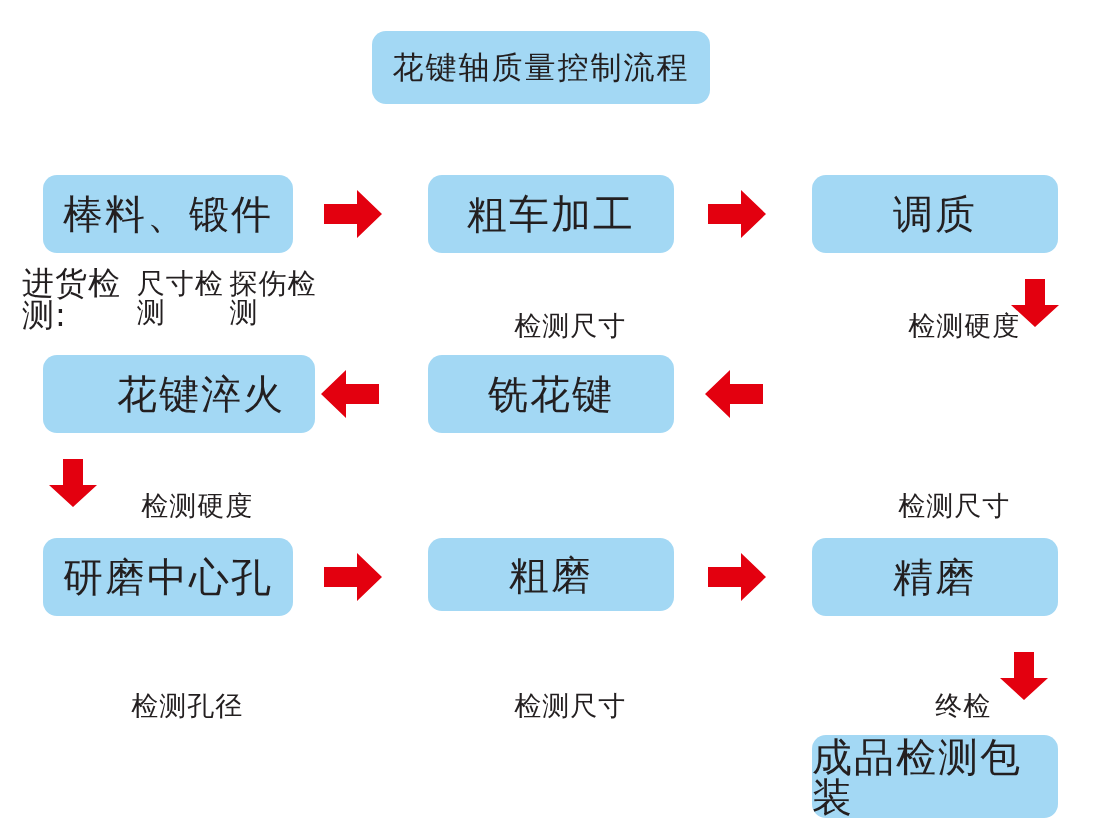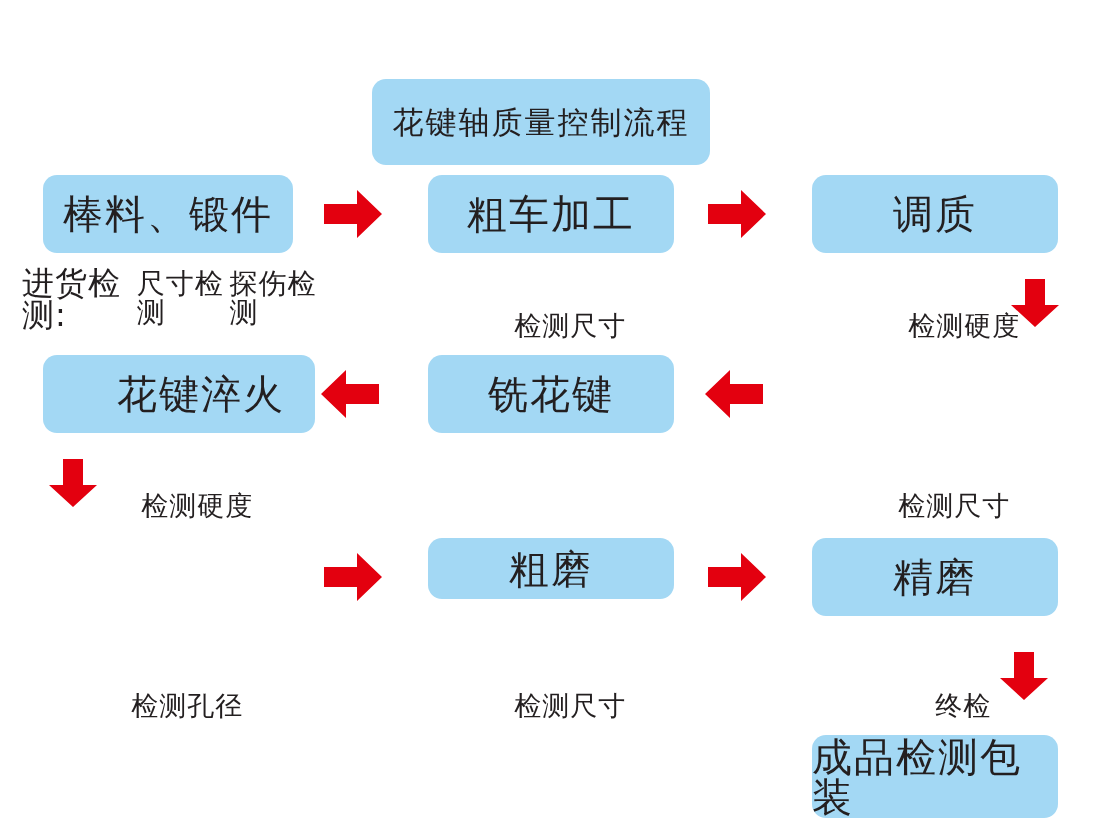--- a/index.html
+++ b/index.html
@@ -71,21 +71,21 @@
     display: block;
     width: 100%;
     height: 100%;
   }
 </style>
 </head>
 <body>
 
 <div id="canvas">
 
-  <div class="node title-node" style="left:372px; top:31px; width:338px; height:86px;margin-top:48px;">
+  <div class="node title-node" style="left:372px; top:31px; width:338px; height:73px;">
     <span>花键轴质量控制流程</span>
   </div>
 
   <div class="node" style="left:43px; top:175px; width:250px; height:78px;">
     <span>棒料、锻件</span>
   </div>
 
   <div class="arrow" style="left:324px; top:190px; width:58px; height:48px;">
     <svg viewBox="0 0 58 48" preserveAspectRatio="none">
       <polygon points="0,14 33,14 33,0 58,24 33,48 33,34 0,34" fill="#e3000f"></polygon>
@@ -157,28 +157,31 @@
 
   <div class="caption" style="left:103px; top:463px;">
     <span>检测硬度</span>
   </div>
 
 
   <div class="caption center" style="left:812px; top:463px; width:246px;">
     <span>检测尺寸</span>
   </div>
 
+  <div class="node" style="left:43px; top:538px; width:250px; height:78px;">
+    <span>研磨中心孔</span>
+  </div>
 
   <div class="arrow" style="left:324px; top:553px; width:58px; height:48px;">
     <svg viewBox="0 0 58 48" preserveAspectRatio="none">
       <polygon points="0,14 33,14 33,0 58,24 33,48 33,34 0,34" fill="#e3000f"></polygon>
     </svg>
   </div>
 
-  <div class="node" style="left:428px; top:538px; width:246px; height:61px;">
+  <div class="node" style="left:428px; top:538px; width:246px; height:73px;">
     <span>粗磨</span>
   </div>
 
   <div class="arrow" style="left:708px; top:553px; width:58px; height:48px;">
     <svg viewBox="0 0 58 48" preserveAspectRatio="none">
       <polygon points="0,14 33,14 33,0 58,24 33,48 33,34 0,34" fill="#e3000f"></polygon>
     </svg>
   </div>
 
   <div class="node" style="left:812px; top:538px; width:246px; height:78px;">

